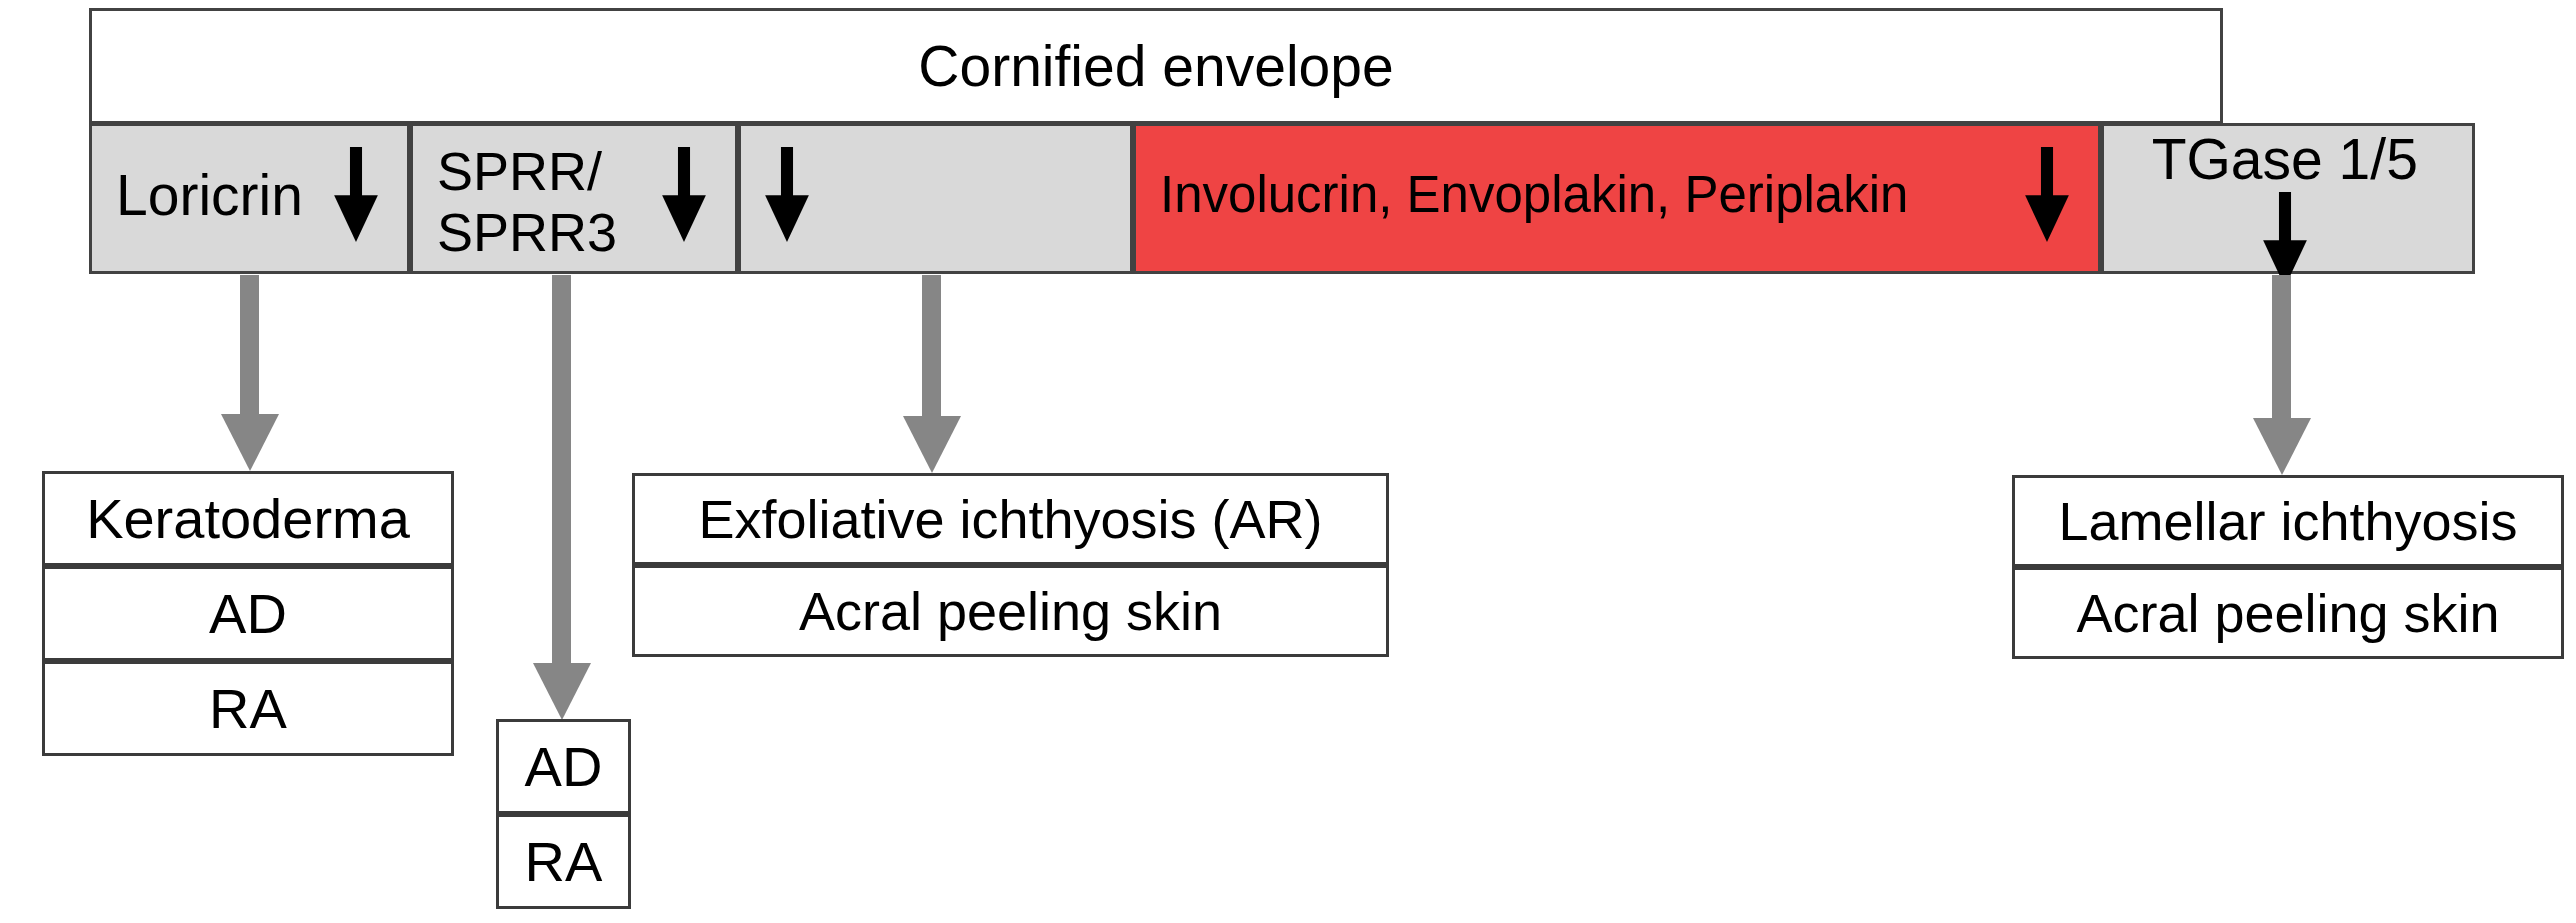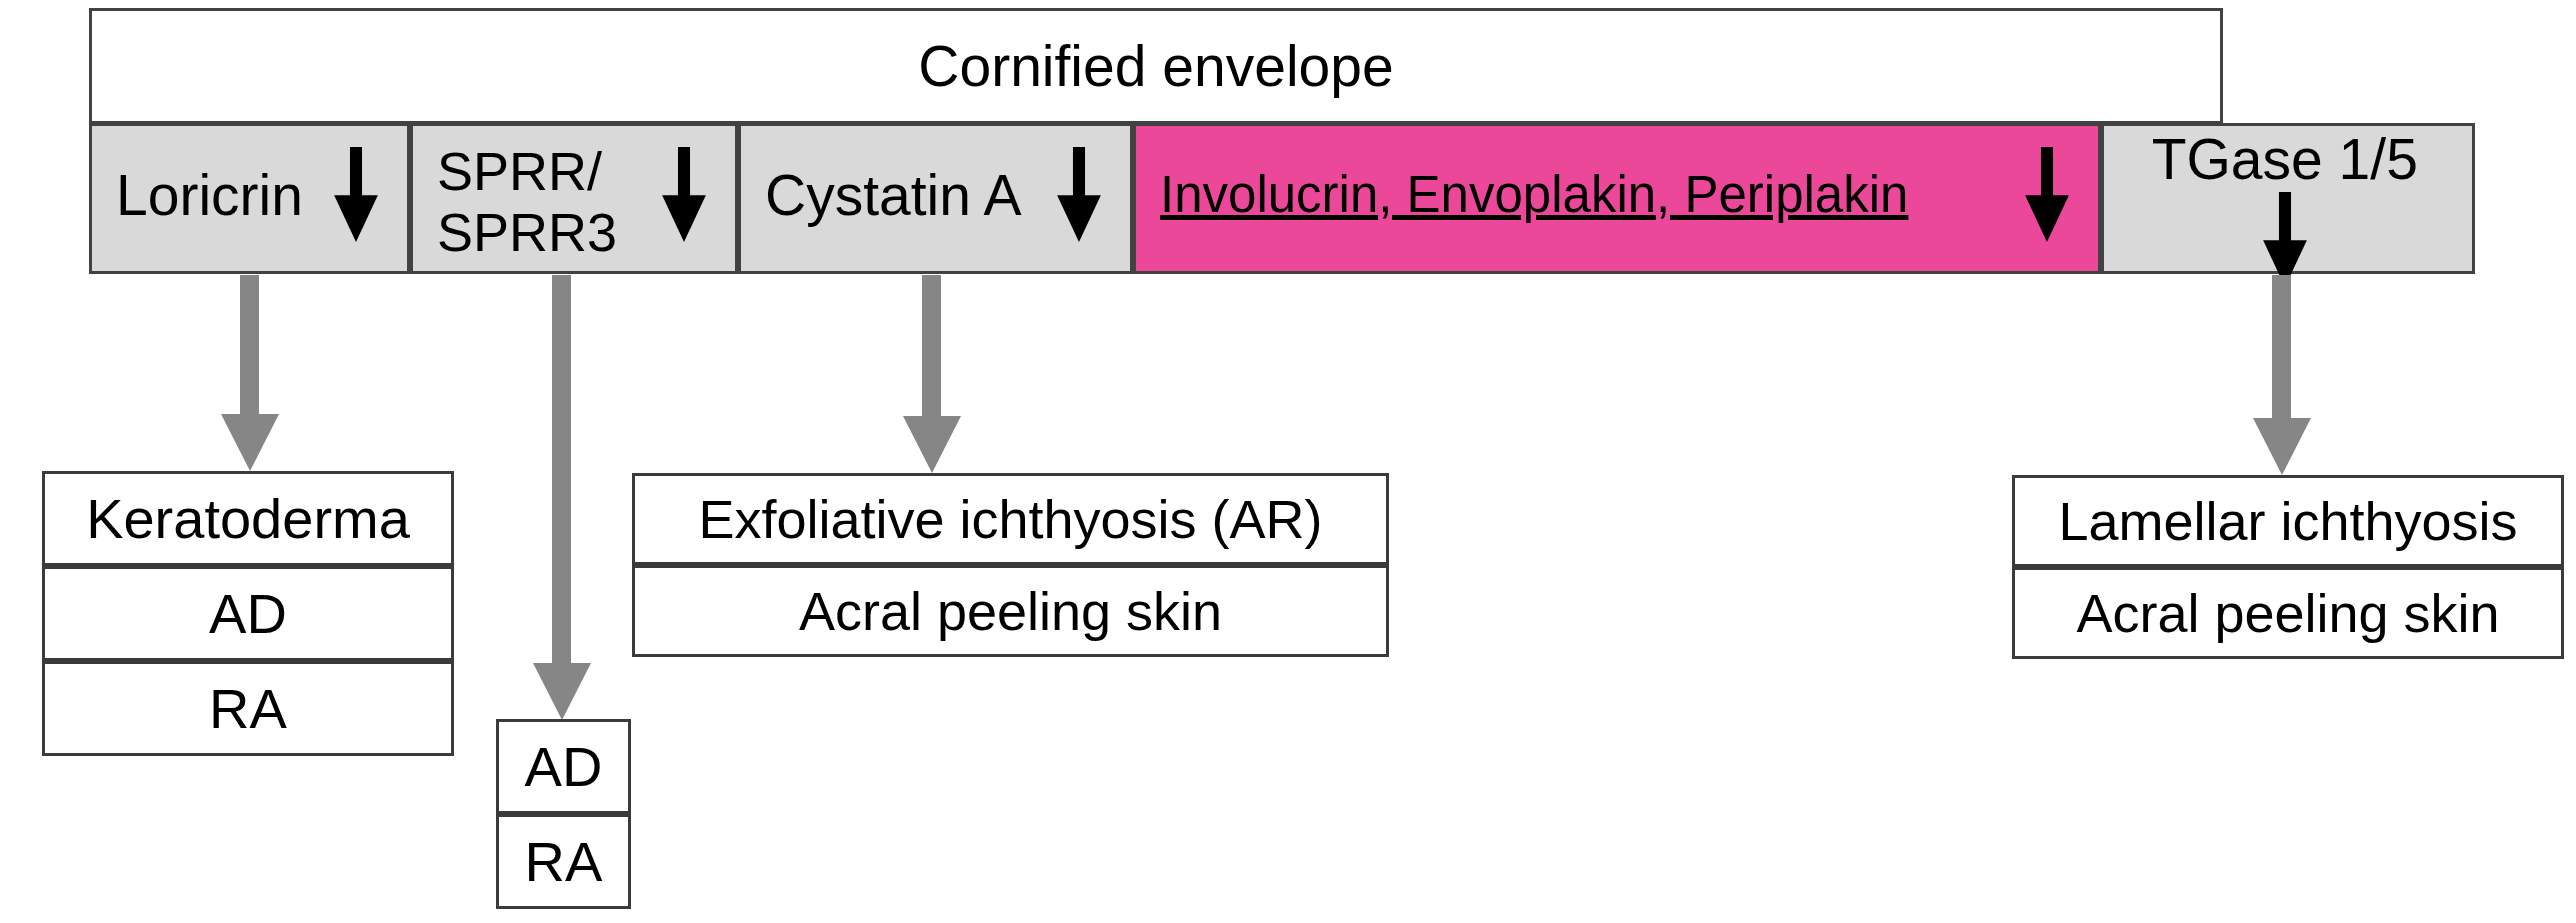--- a/index.html
+++ b/index.html
@@ -43,21 +43,21 @@
     height: 151px;
     border: 3.8px solid #424242;
     display: flex;
     align-items: center;
     justify-content: space-between;
     padding: 0 29px 8px 24px;
     font-size: 57px;
     white-space: nowrap;
   }
   .cell.shaded { background: #d9d9d9; }
-  .cell.plain  { background: #ec4899; text-decoration: underline; }
+  .cell.plain  { background: #ef4444; }
   .cell-loricrin   { width: 321px; }
   .cell-sprr       { width: 328px; }
   .cell-cystatin   { width: 395px; }
   .cell-involucrin { width: 968px; font-size: 51px; }
   .cell-tgase      { width: 374px; padding: 0 23px 0 16.6px; flex-direction: column; }
 
   .two-line {
     line-height: 1.12;
     font-size: 54px;
     margin-top: 14px;
@@ -139,21 +139,20 @@
       <span>SPRR/</span><br>
       <span>SPRR3</span>
     </span>
     <svg class="down-arrow-svg" width="44" height="95" viewBox="0 0 58 126">
       <rect x="21" y="0" width="16" height="70" fill="#000000"></rect>
       <polygon points="0,64 58,64 29,126" fill="#000000"></polygon>
     </svg>
   </div>
 
   <div class="cell shaded cell-cystatin">
-    <span>Cystatin A</span>
     <svg class="down-arrow-svg" width="44" height="95" viewBox="0 0 58 126">
       <rect x="21" y="0" width="16" height="70" fill="#000000"></rect>
       <polygon points="0,64 58,64 29,126" fill="#000000"></polygon>
     </svg>
   </div>
 
   <div class="cell plain cell-involucrin">
     <span>Involucrin, Envoplakin, Periplakin</span>
     <svg class="down-arrow-svg" width="44" height="95" viewBox="0 0 58 126">
       <rect x="21" y="0" width="16" height="70" fill="#000000"></rect>

